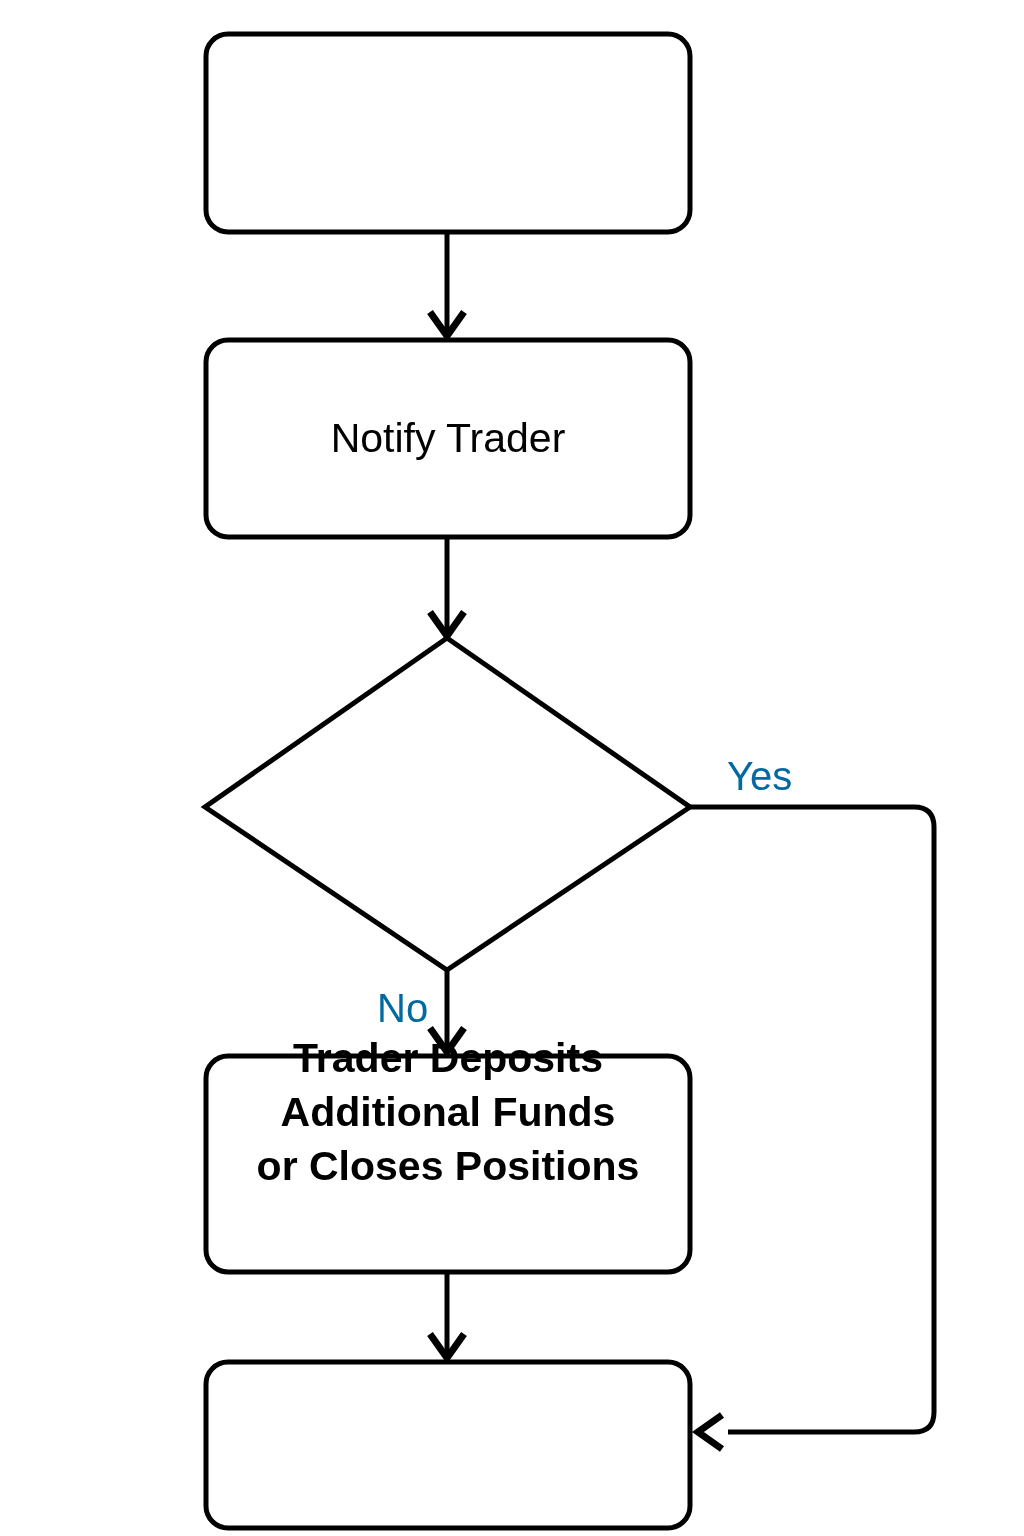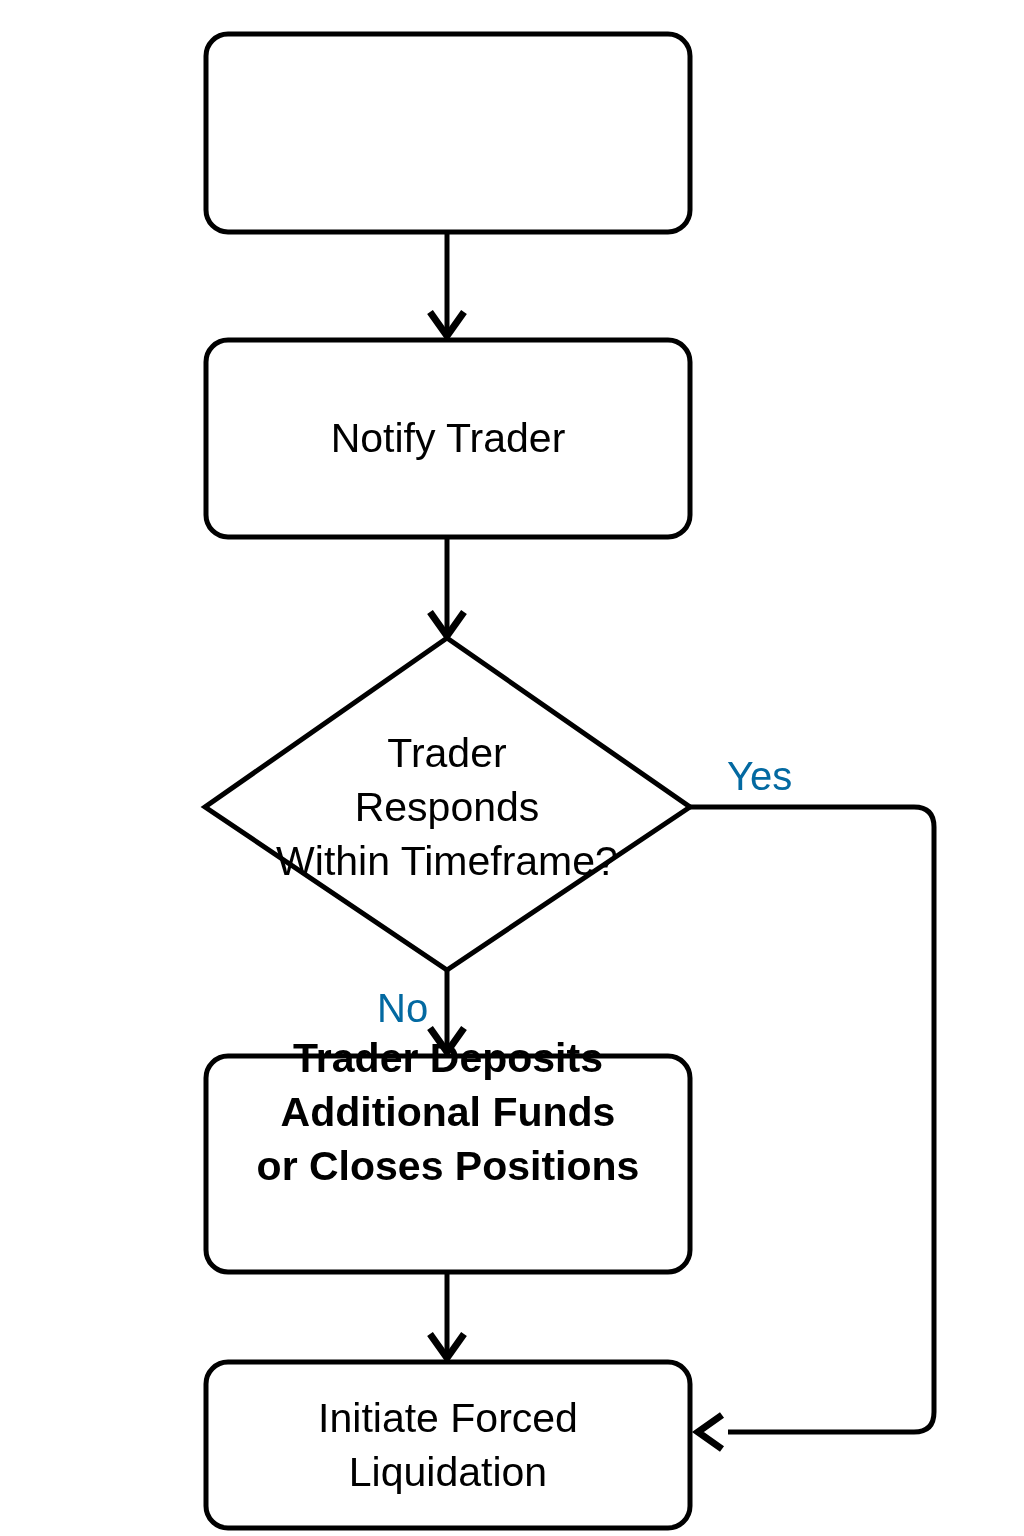--- a/index.html
+++ b/index.html
@@ -103,28 +103,23 @@
     <path class="connector" d="M 447 1272 L 447 1352"></path>
     <path class="arrowhead" d="M 430 1334 L 447 1358 L 464 1334"></path>
 
     <rect class="node-shape" x="206" y="1362" width="484" height="166" rx="22" ry="22"></rect>
 
   </svg>
 
 
   <div class="node-text" id="text-box-2">Notify Trader</div>
 
-  <div class="node-text" id="text-diamond">Trader
-Responds
-Within Timeframe?</div>
 
   <div class="node-text" id="text-box-4">Trader Deposits
 Additional Funds
 or Closes Positions</div>
 
-  <div class="node-text" id="text-box-5">Initiate Forced
-Liquidation</div>
 
   <div class="edge-label" id="label-yes">Yes</div>
 
   <div class="edge-label" id="label-no">No</div>
 
 </div>
 
 </body></html>

